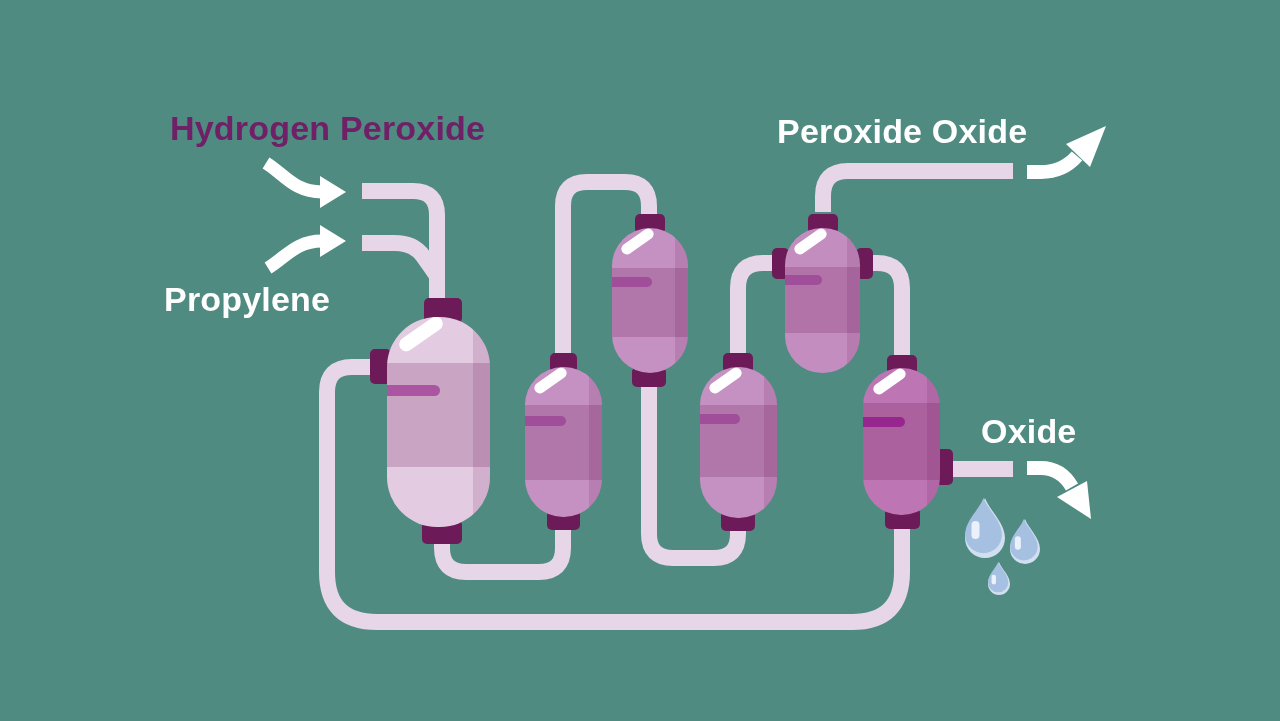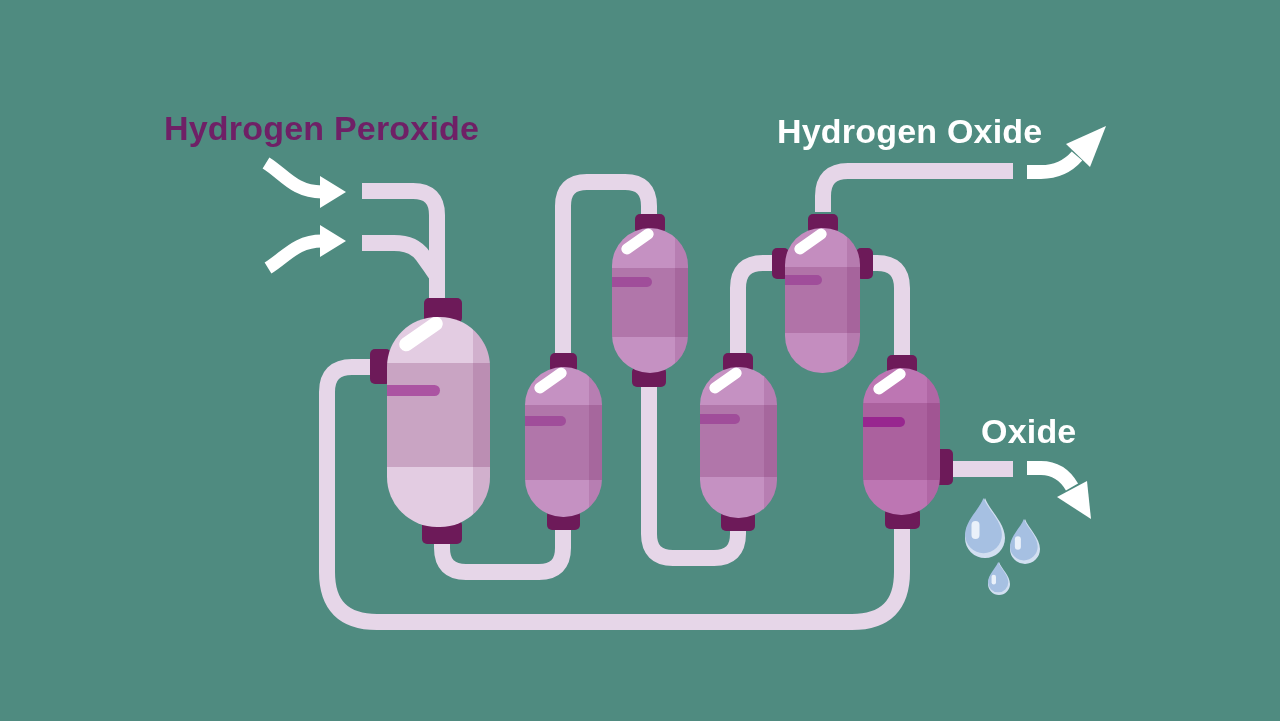--- a/index.html
+++ b/index.html
@@ -43,21 +43,21 @@
     transform:rotate(-35deg);
   }
   .label{
     position:absolute;z-index:3;
     font-weight:bold;
     font-size:34px;
     line-height:1.1;
     white-space:nowrap;
     letter-spacing:0.2px;
   }
-  .label.magenta{color:#6f2066;}
+  .label.magenta{color:#6f2066;margin-left:6px;}
   .label.white{color:#ffffff;}
 </style>
 </head>
 <body>
 
 <div id="canvas">
 
   <svg id="art" width="1280" height="721" viewBox="0 0 1280 721">
     <defs>
       <path id="dropshape" d="M0,0 C5,13 20,25 20,40 A20,20 0 1,1 -20,40 C-20,25 -5,13 0,0 Z"></path>
@@ -170,16 +170,17 @@
     <div class="nozzle" style="right:-13px;top:81px;width:18px;height:36px;"></div>
     <div class="vbody" style="border-radius:38px;background:#bd76b3;">
       <div class="band" style="top:35px;height:77px;"></div>
       <div class="stripe dark" style="top:49px;width:42px;height:10px;"></div>
       <div class="vshadow" style="width:13px;"></div>
       <div class="shine" style="left:8px;top:8px;width:37px;height:11px;"></div>
     </div>
   </div>
 
   <div class="label magenta" style="left:164px;top:110px;">Hydrogen Peroxide</div>
-  <div class="label white" style="left:777px;top:113px;">Hydrogen Oxide</div>
+  <div class="label white" style="left:164px;top:281px;">Propylene</div>
+  <div class="label white" style="left:777px;top:113px;">Peroxide Oxide</div>
   <div class="label white" style="left:981px;top:413px;">Oxide</div>
 
 </div>
 
 </body></html>

